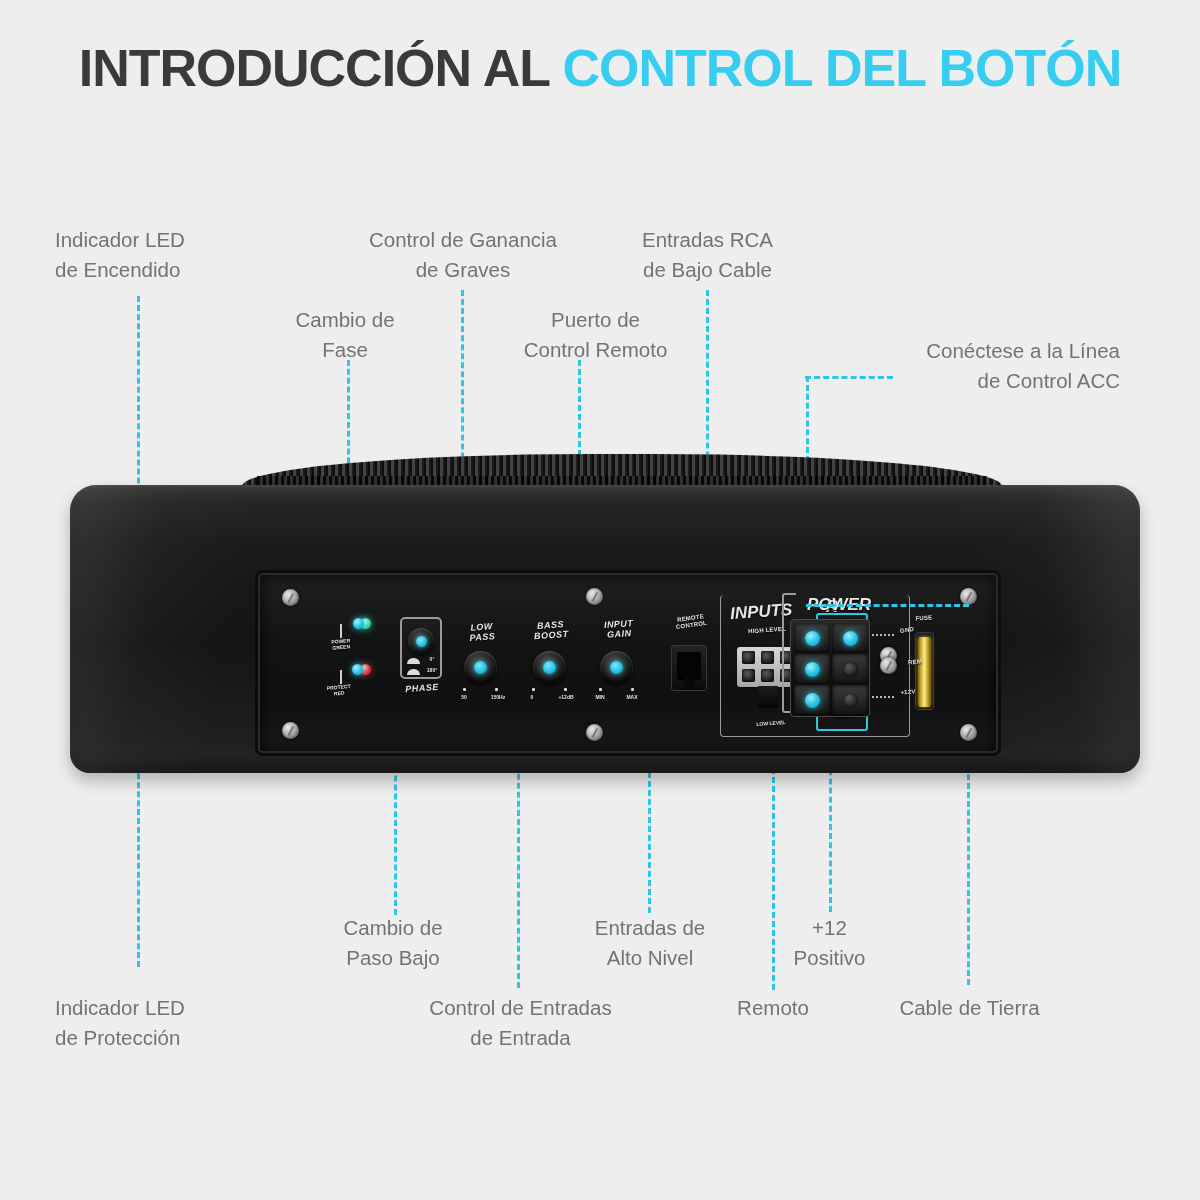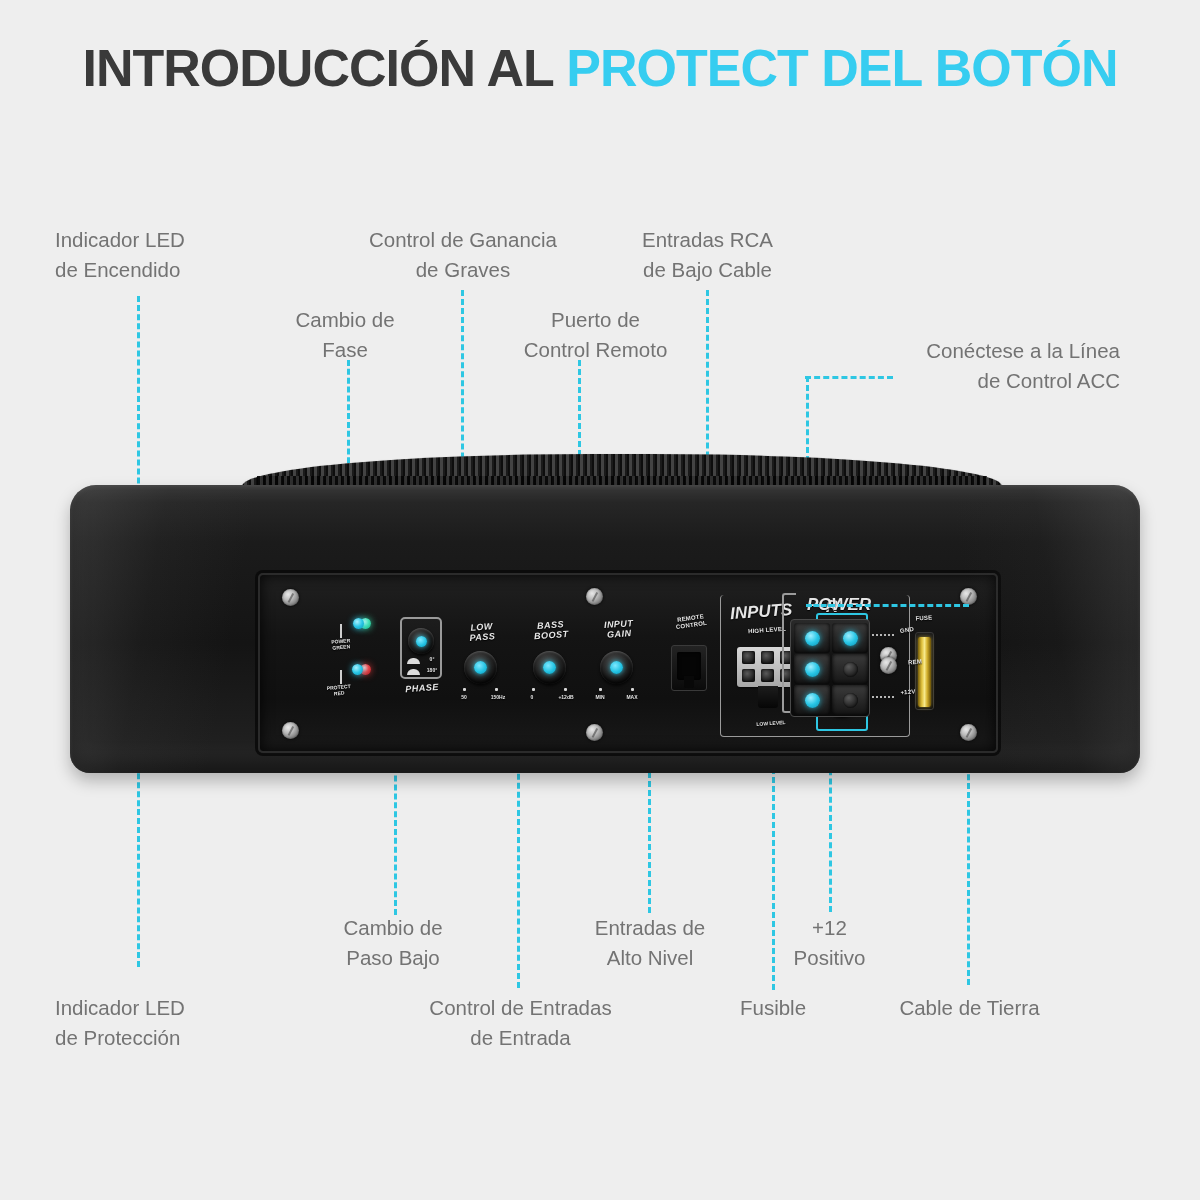--- a/index.html
+++ b/index.html
@@ -349,21 +349,21 @@
     border-top:2px solid #9b9b9b;
     border-bottom:2px solid #9b9b9b;
     border-radius:3px 0 0 3px;
     width:14px;
   }
 </style>
 </head>
 <body>
 
 <div id="title-bar">
-  <span class="title-dark">INTRODUCCIÓN AL </span><span class="title-accent">PROTECT DEL BOTÓN</span>
+  <span class="title-dark">INTRODUCCIÓN AL </span><span class="title-accent">CONTROL DEL BOTÓN</span>
 </div>
 
 <div class="lead lead-v" style="left:137px; top:296px; height:342px;"></div>
 <div class="lead lead-h" style="left:137px; top:637px; width:185px;"></div>
 
 <div class="lead lead-h" style="left:137px; top:675px; width:185px;"></div>
 <div class="lead lead-v" style="left:137px; top:675px; height:292px;"></div>
 
 <div class="lead lead-v" style="left:347px; top:360px; height:245px;"></div>
 
@@ -549,18 +549,18 @@
 
 <div class="callout ca-center" style="left:555px; top:913px; width:190px;">Entradas de
 Alto Nivel</div>
 
 <div class="callout ca-center" style="left:752px; top:913px; width:155px;">+12
 Positivo</div>
 
 <div class="callout ca-center" style="left:388px; top:993px; width:265px;">Control de Entradas
 de Entrada</div>
 
-<div class="callout ca-center" style="left:708px; top:993px; width:130px;">Fusible</div>
+<div class="callout ca-center" style="left:708px; top:993px; width:130px;">Remoto</div>
 
 <div class="callout ca-center" style="left:872px; top:993px; width:195px;">Cable de Tierra</div>
 
 <div class="callout ca-left" style="left:55px; top:993px; width:240px;">Indicador LED
 de Protección</div>
 
 </body></html>

